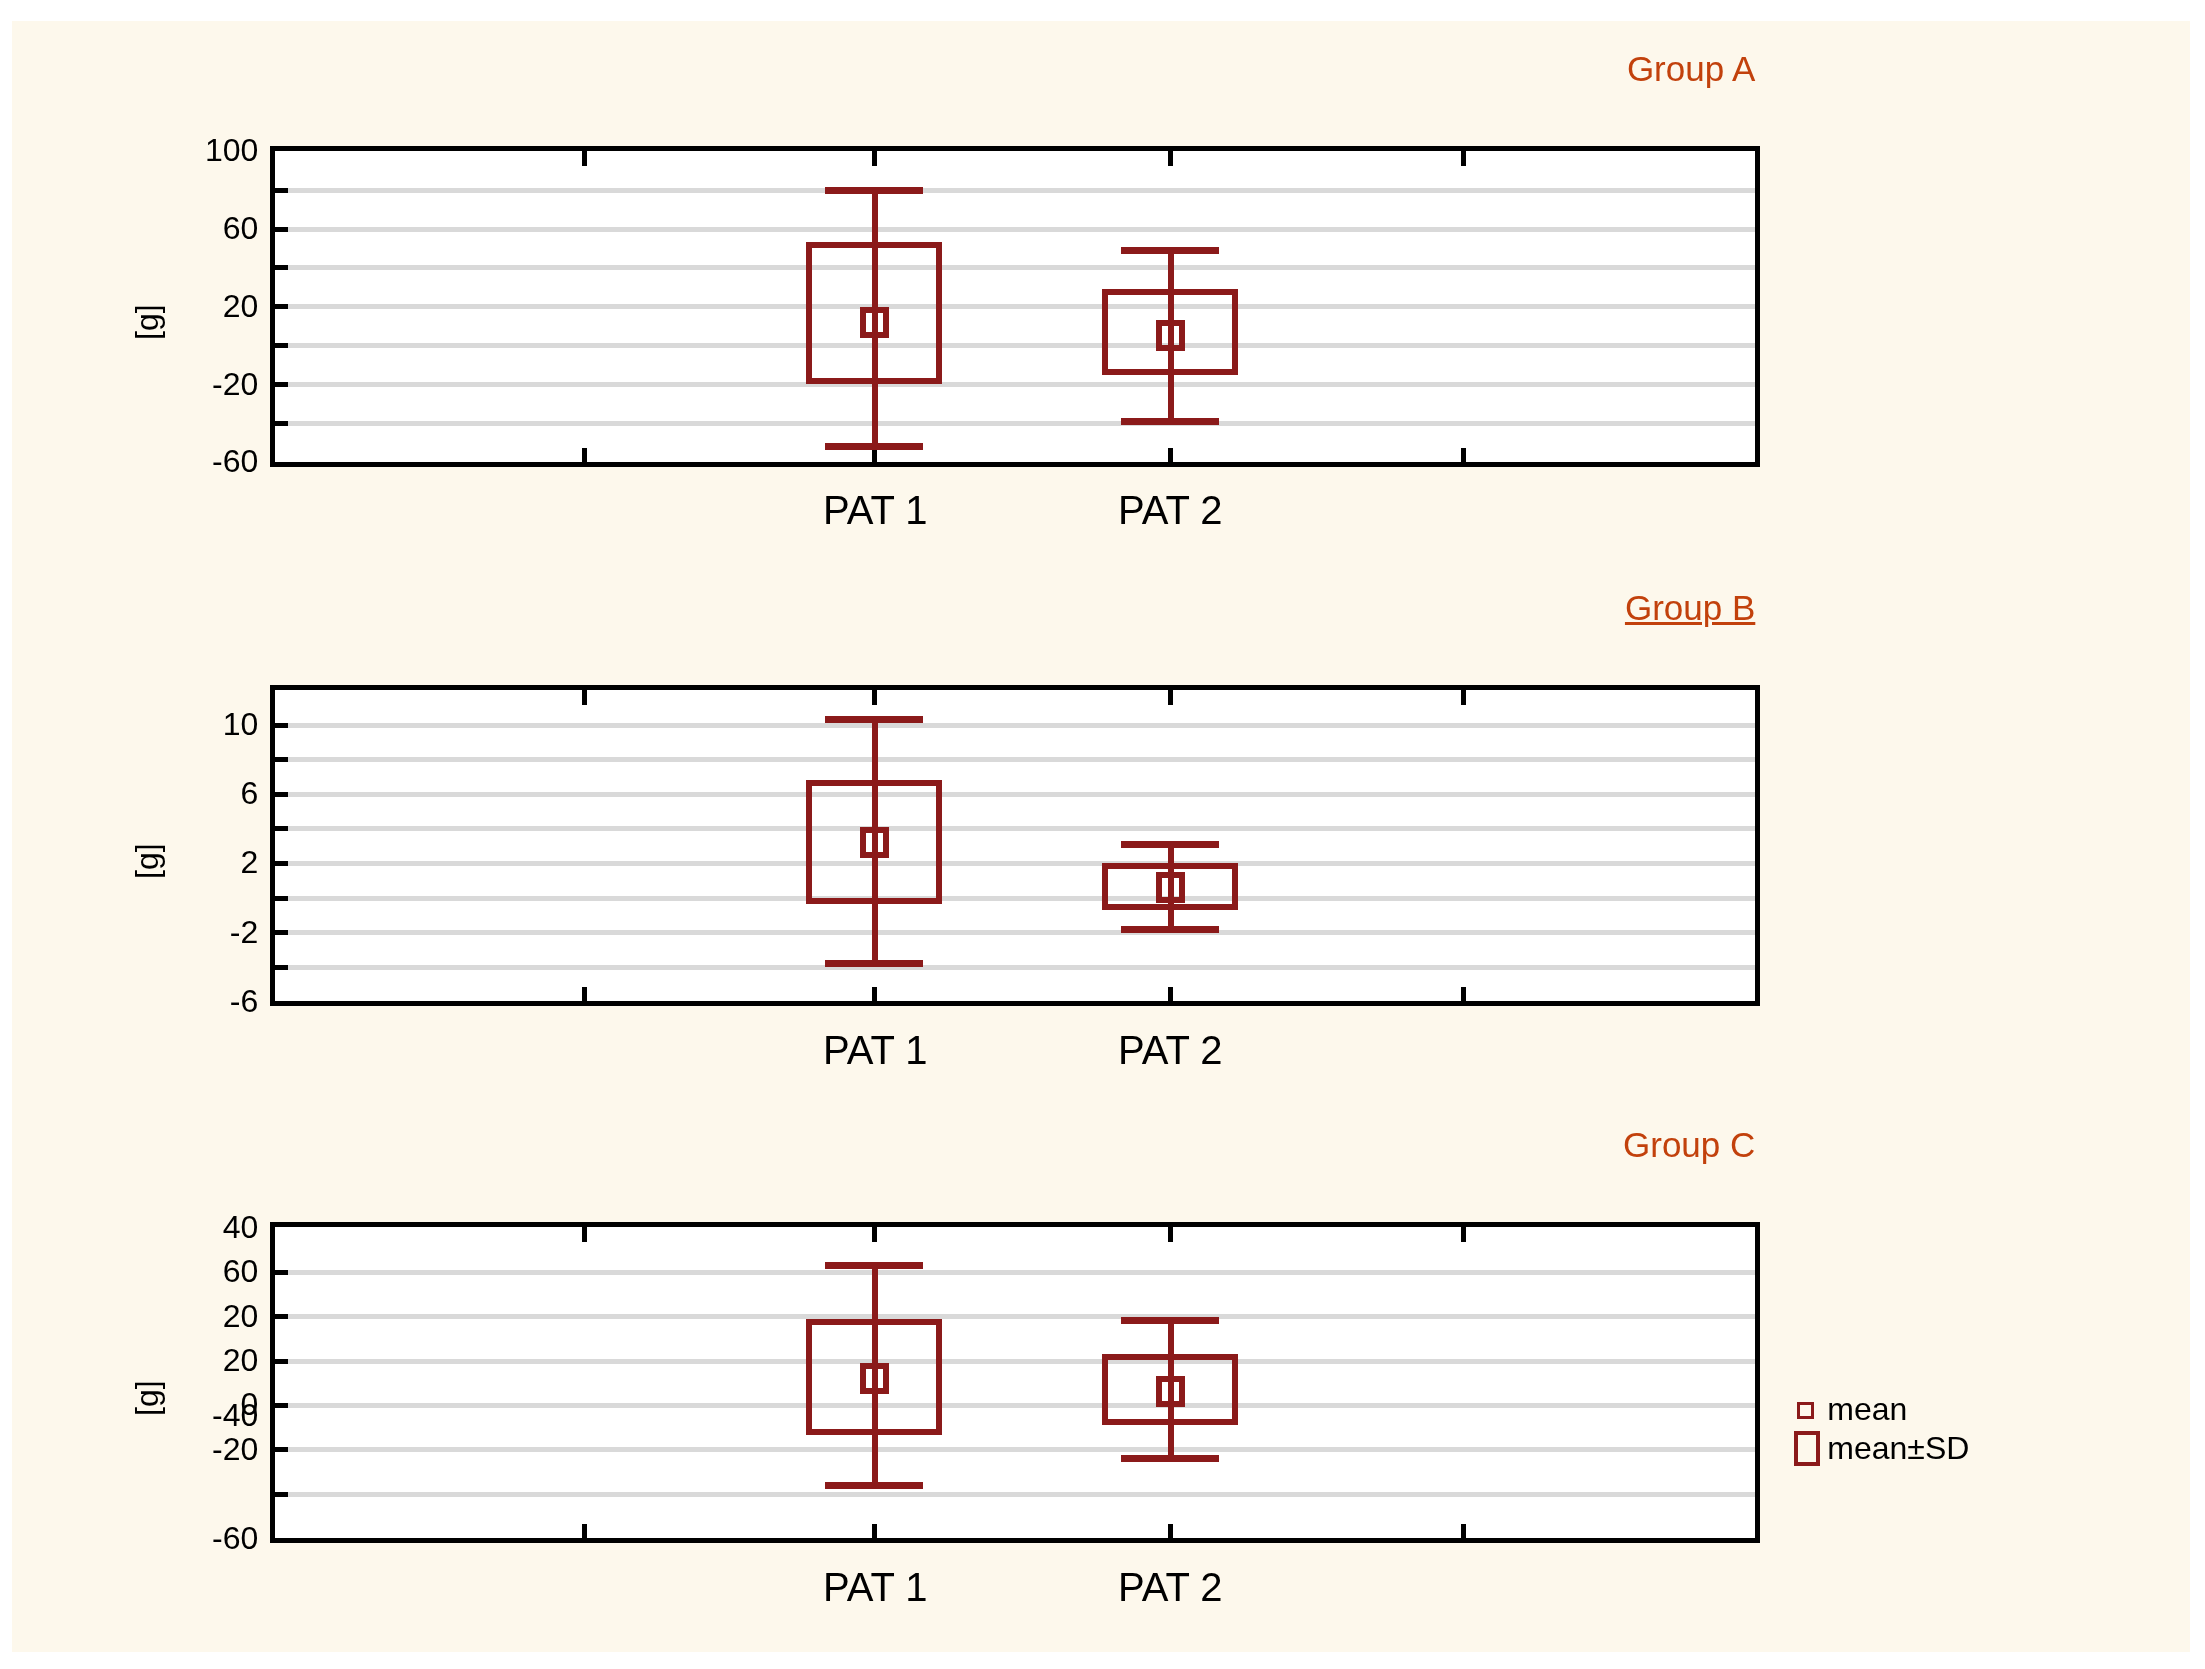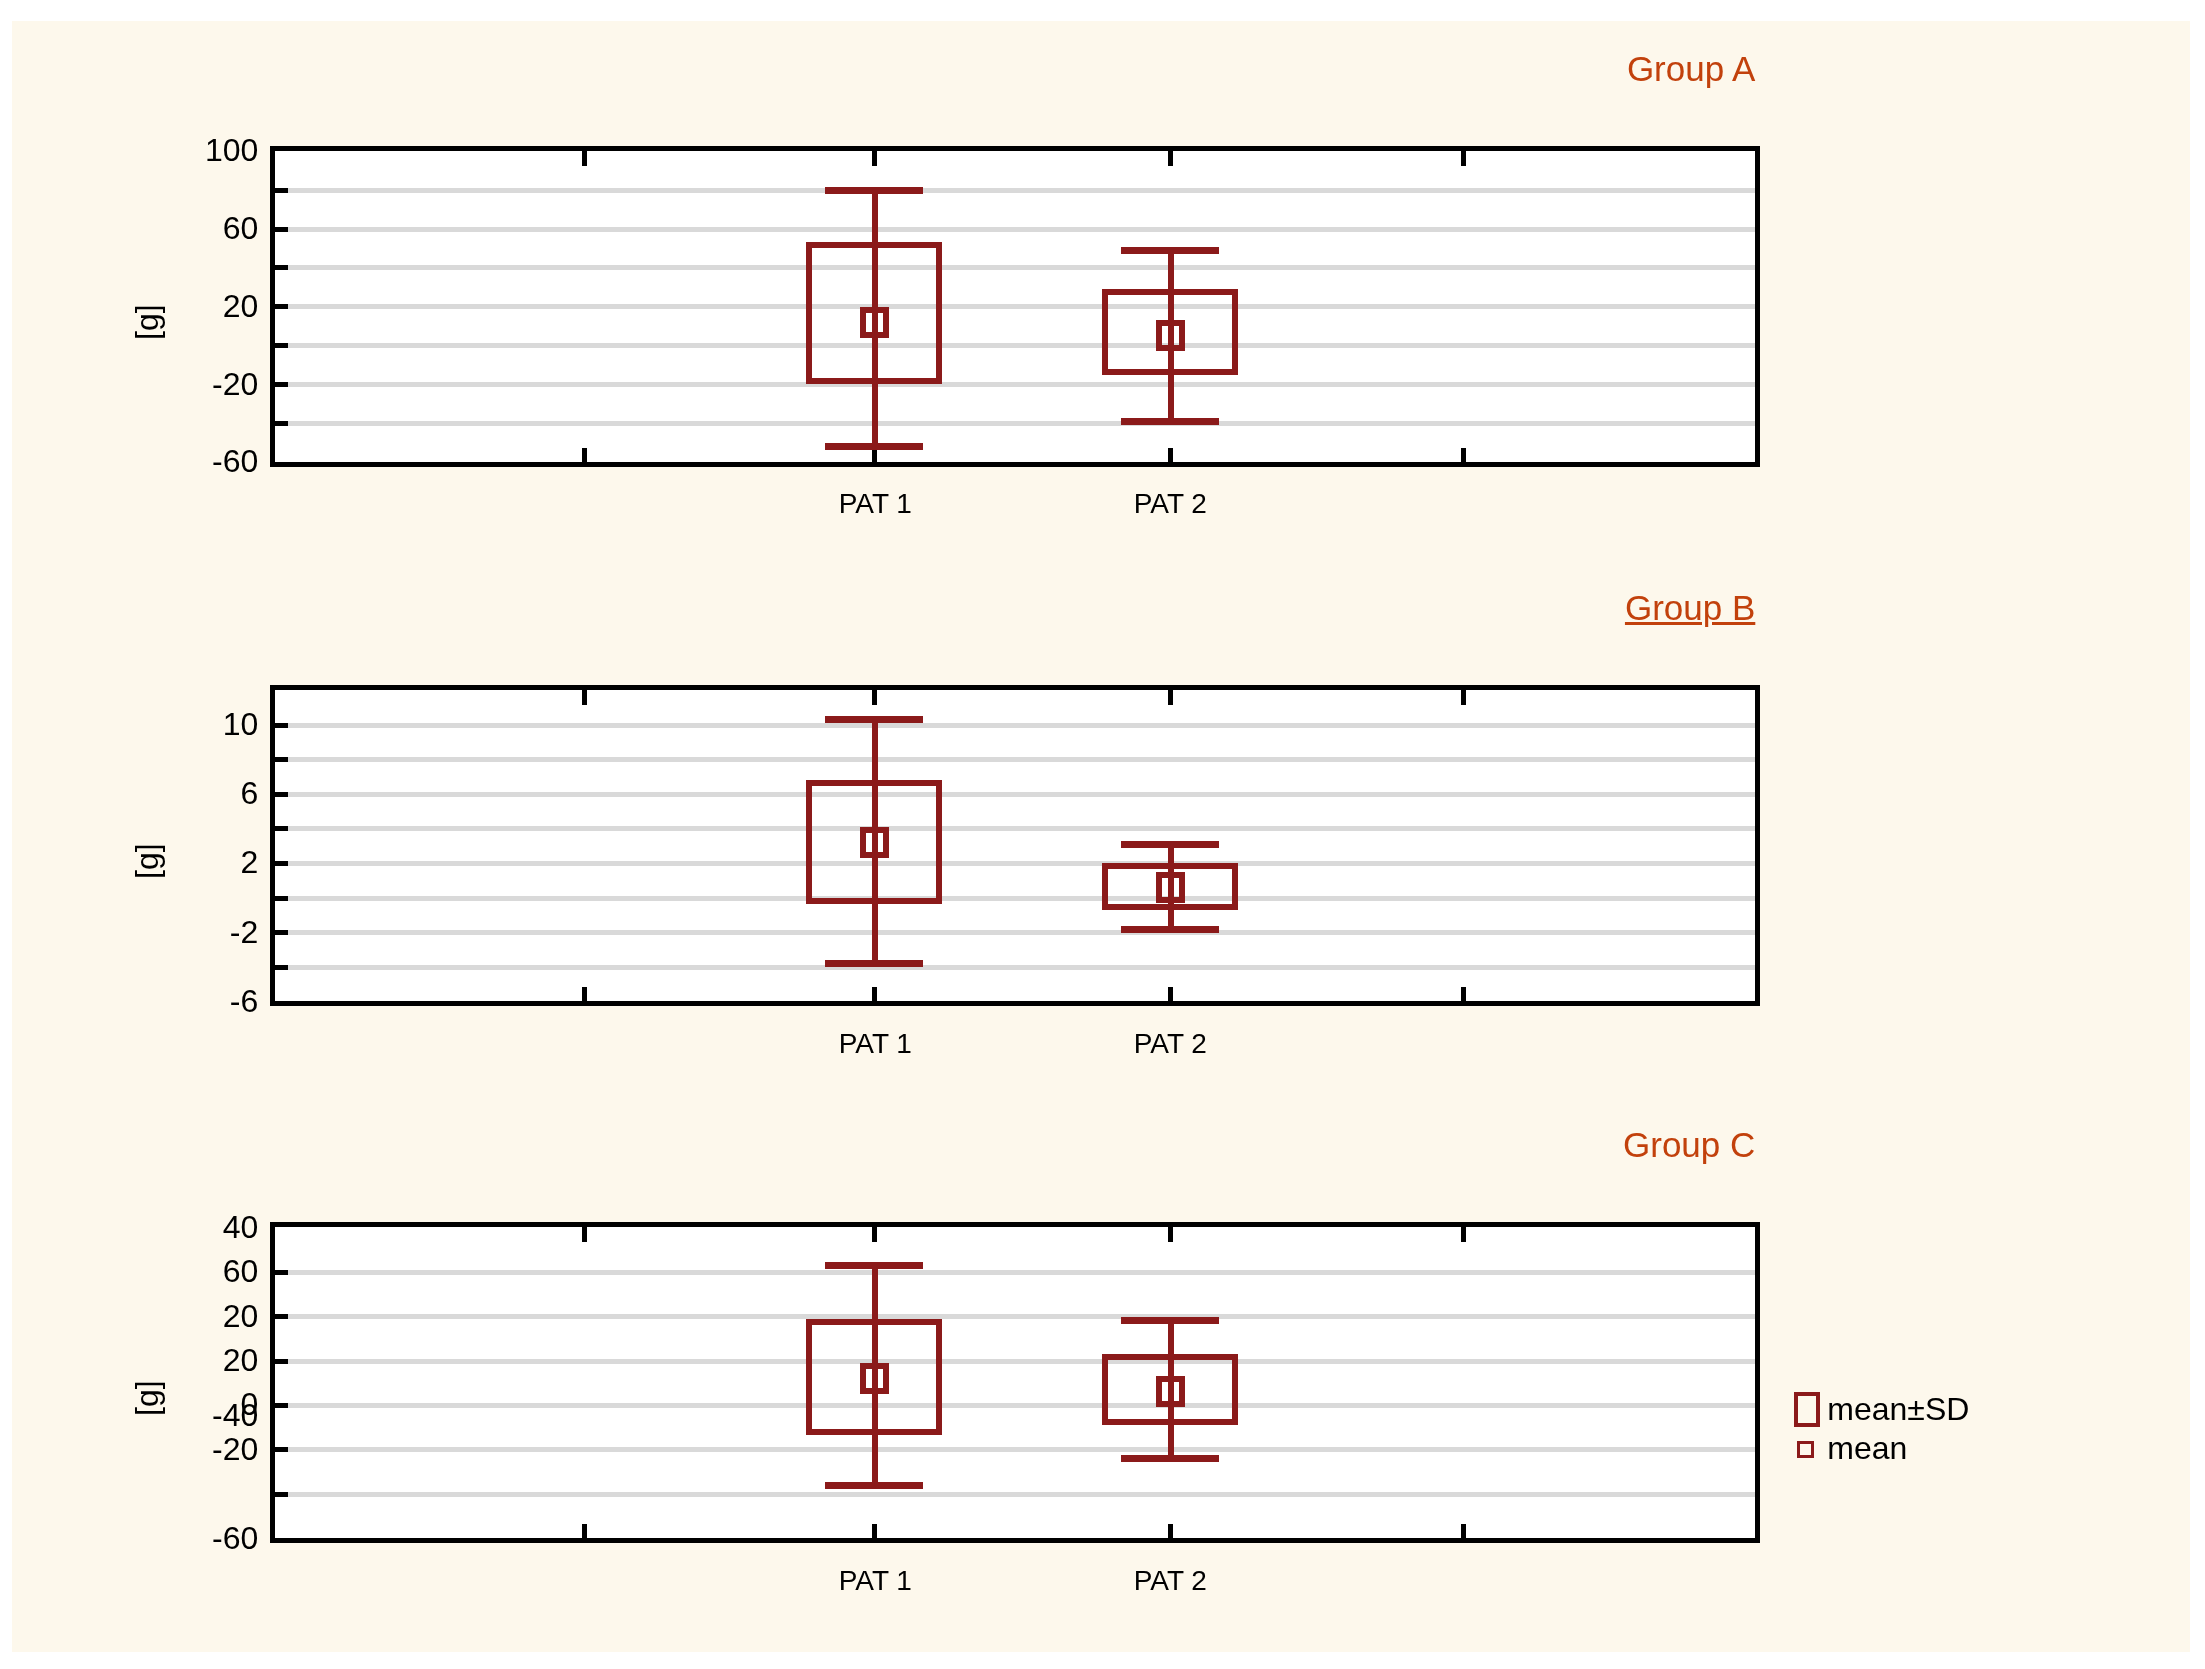--- a/index.html
+++ b/index.html
@@ -58,21 +58,21 @@
     text-align: right;
     font-size: 32px;
     color: #000000;
     white-space: nowrap;
     line-height: 1;
   }
 
   .xtick-label {
     position: absolute;
     text-align: center;
-    font-size: 28px;
+    font-size: 40px;
     color: #000000;
     white-space: nowrap;
     transform: translateX(-50%);
   }
 
   .gridline {
     position: absolute;
     height: 4.5px;
     background: #d9d9d9;
   }
@@ -184,29 +184,29 @@
 
   <div class="panel" id="panel-2">
     <div class="panel-title" style="top: 1104px;">Group C</div>
     <div class="ylabel" style="left: 117px; top: 1395px;">[g]</div>
     <div class="plot-frame" style="top: 1201px; left: 258px; width: 1490px; height: 321px;"></div>
   </div>
 
   <div id="legend">
     <div class="legend-row">
       <span class="legend-key">
+          <span class="key-mean"></span>
+        </span>
+      <span class="legend-text">mean</span>
+    </div>
+    <div class="legend-row">
+      <span class="legend-key">
           <span class="key-sd"></span>
         </span>
       <span class="legend-text">mean±SD</span>
-    </div>
-    <div class="legend-row">
-      <span class="legend-key">
-          <span class="key-mean"></span>
-        </span>
-      <span class="legend-text">mean</span>
     </div>
   </div>
 
 <div class="gridline" style="left: 263px; width: 1480px; top: 167px;"></div>
     <div class="ytick-mark" style="left: 263px; top: 167px;"></div>
     <div class="gridline" style="left: 263px; width: 1480px; top: 206px;"></div>
     <div class="ytick-mark" style="left: 263px; top: 206px;"></div>
     <div class="gridline" style="left: 263px; width: 1480px; top: 244px;"></div>
     <div class="ytick-mark" style="left: 263px; top: 244px;"></div>
     <div class="gridline" style="left: 263px; width: 1480px; top: 283px;"></div>

